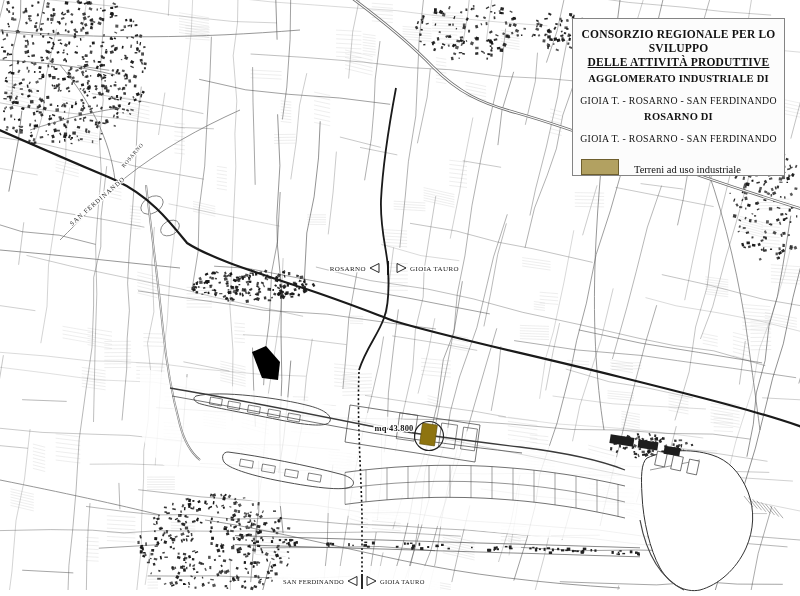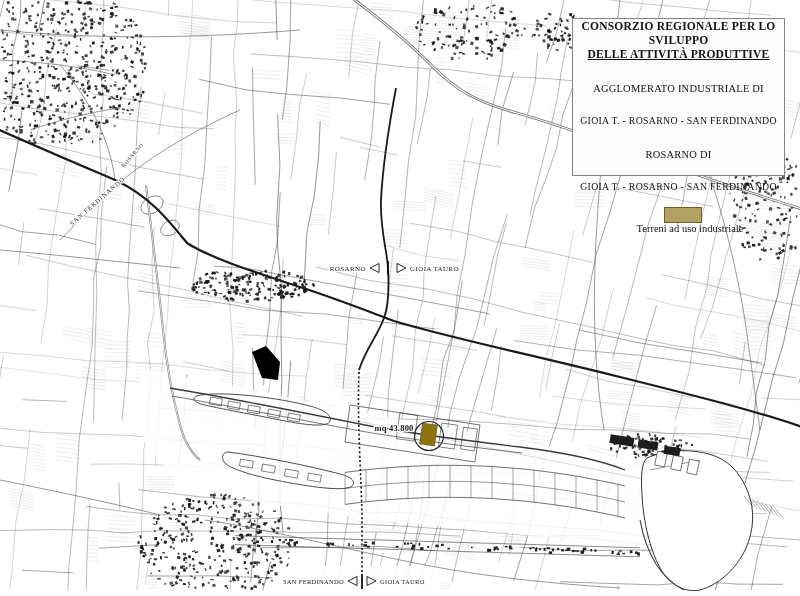--- a/index.html
+++ b/index.html
@@ -8,24 +8,24 @@
   svg text{font-family:"Liberation Serif",serif;fill:#1a1a1a;}
   .halo{paint-order:stroke;stroke:#ffffff;stroke-width:2.4px;}
   .stn{font-size:7px;letter-spacing:.4px;}
   .stn-b{font-size:6.5px;letter-spacing:.3px;}
   .roadlbl{font-size:6.5px;letter-spacing:1px;fill:#2a2a2a;}
   .roadlbl2{font-size:5.5px;letter-spacing:.6px;fill:#2a2a2a;}
   .arealbl{font-size:8.5px;font-weight:bold;letter-spacing:.2px;}
   
   #title-box{position:absolute;left:572px;top:18px;width:213px;height:158px;box-sizing:border-box;
     background:#fcfcfc;border:1px solid #848484;text-align:center;z-index:5;}
-  .tb-title{margin-top:0;font-size:11.5px;font-weight:bold;letter-spacing:.2px;line-height:14px;color:#111;}
-  .tb-sec{margin-top:22px;font-size:10.5px;font-weight:normal;letter-spacing:.2px;line-height:12px;color:#111;}
-  .tb-sub{margin-top:20px;font-size:9.8px;letter-spacing:.3px;line-height:12px;color:#111;}
-  .tb-legend{margin-top:14px;display:flex;align-items:center;padding-left:8px;flex-direction:column;}
+  .tb-title{margin-top:8px;font-size:11.5px;font-weight:bold;letter-spacing:.2px;line-height:14px;color:#111;}
+  .tb-sec{margin-top:4px;font-size:10.5px;font-weight:bold;letter-spacing:.2px;line-height:12px;color:#111;}
+  .tb-sub{margin-top:10px;font-size:9.8px;letter-spacing:.3px;line-height:12px;color:#111;}
+  .tb-legend{margin-top:14px;display:flex;align-items:flex-end;padding-left:8px;}
   .tb-swatch{width:38px;height:16px;border:1px solid #6e5f2e;box-sizing:border-box;flex:0 0 auto;}
   .tb-leglabel{margin-left:15px;font-size:10.5px;color:#111;}
 </style>
 </head>
 <body>
 
 <div id="stage">
 
   <svg id="map" width="800" height="596" viewBox="0 0 800 596" xmlns="http://www.w3.org/2000/svg">
 

